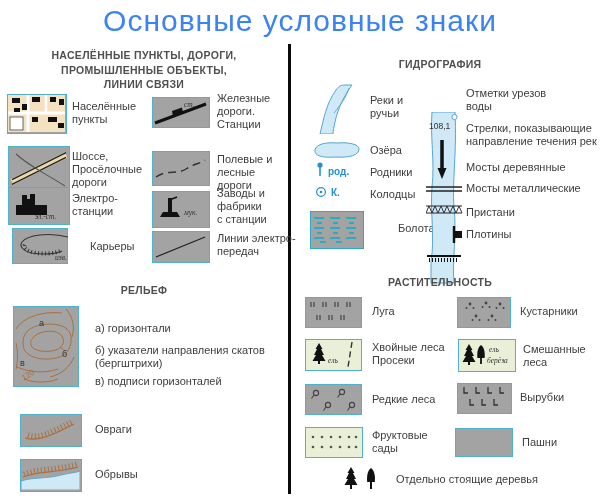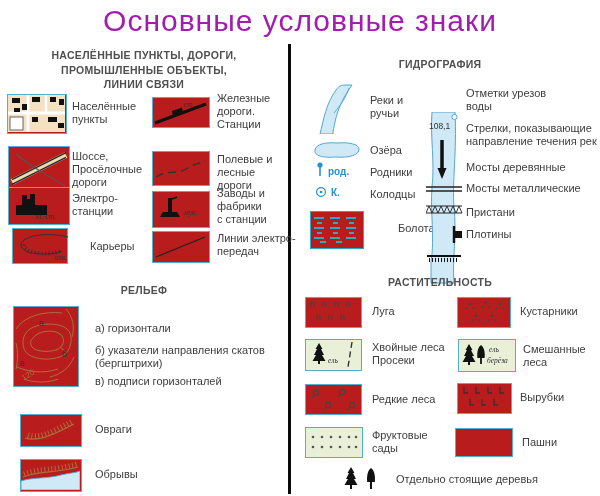--- a/index.html
+++ b/index.html
@@ -1,23 +1,23 @@
 <!DOCTYPE html>
 <html><head>
 <meta charset="utf-8">
 <style>
   html,body{margin:0;padding:0;background:#fff;}
   #canvas{position:relative;width:600px;height:496px;background:#ffffff;overflow:hidden;
           font-family:"Liberation Sans",sans-serif;}
   .title{position:absolute;top:4px;left:0;width:600px;text-align:center;
-         font-size:30px;letter-spacing:1px;color:#a21caf;font-weight:400;}
+         font-size:30px;letter-spacing:1px;color:#3b82f6;font-weight:400;}
   .hdr{position:absolute;font-size:10.5px;font-weight:bold;color:#4f4f4f;
        text-align:center;white-space:pre-line;line-height:1.4;letter-spacing:.3px;}
   .lbl{position:absolute;font-size:11px;color:#3d3d3d;line-height:1.18;white-space:pre-line;}
-  .ibox{position:absolute;border:1.5px solid #4fb2c8;background:#b91c1c;box-sizing:border-box;}
+  .ibox{position:absolute;border:1.5px solid #4fb2c8;background:#a3a3a3;box-sizing:border-box;}
   .divider{position:absolute;left:288px;top:44px;width:3px;height:450px;background:#0a0a0a;}
   .bluenote{position:absolute;font-size:10px;font-weight:bold;color:#2492d2;}
   .svgnote{font:italic 7.5px "Liberation Serif",serif;fill:#333;}
   svg{display:block;}
 </style>
 </head>
 <body>
 
 <div id="canvas">
 

